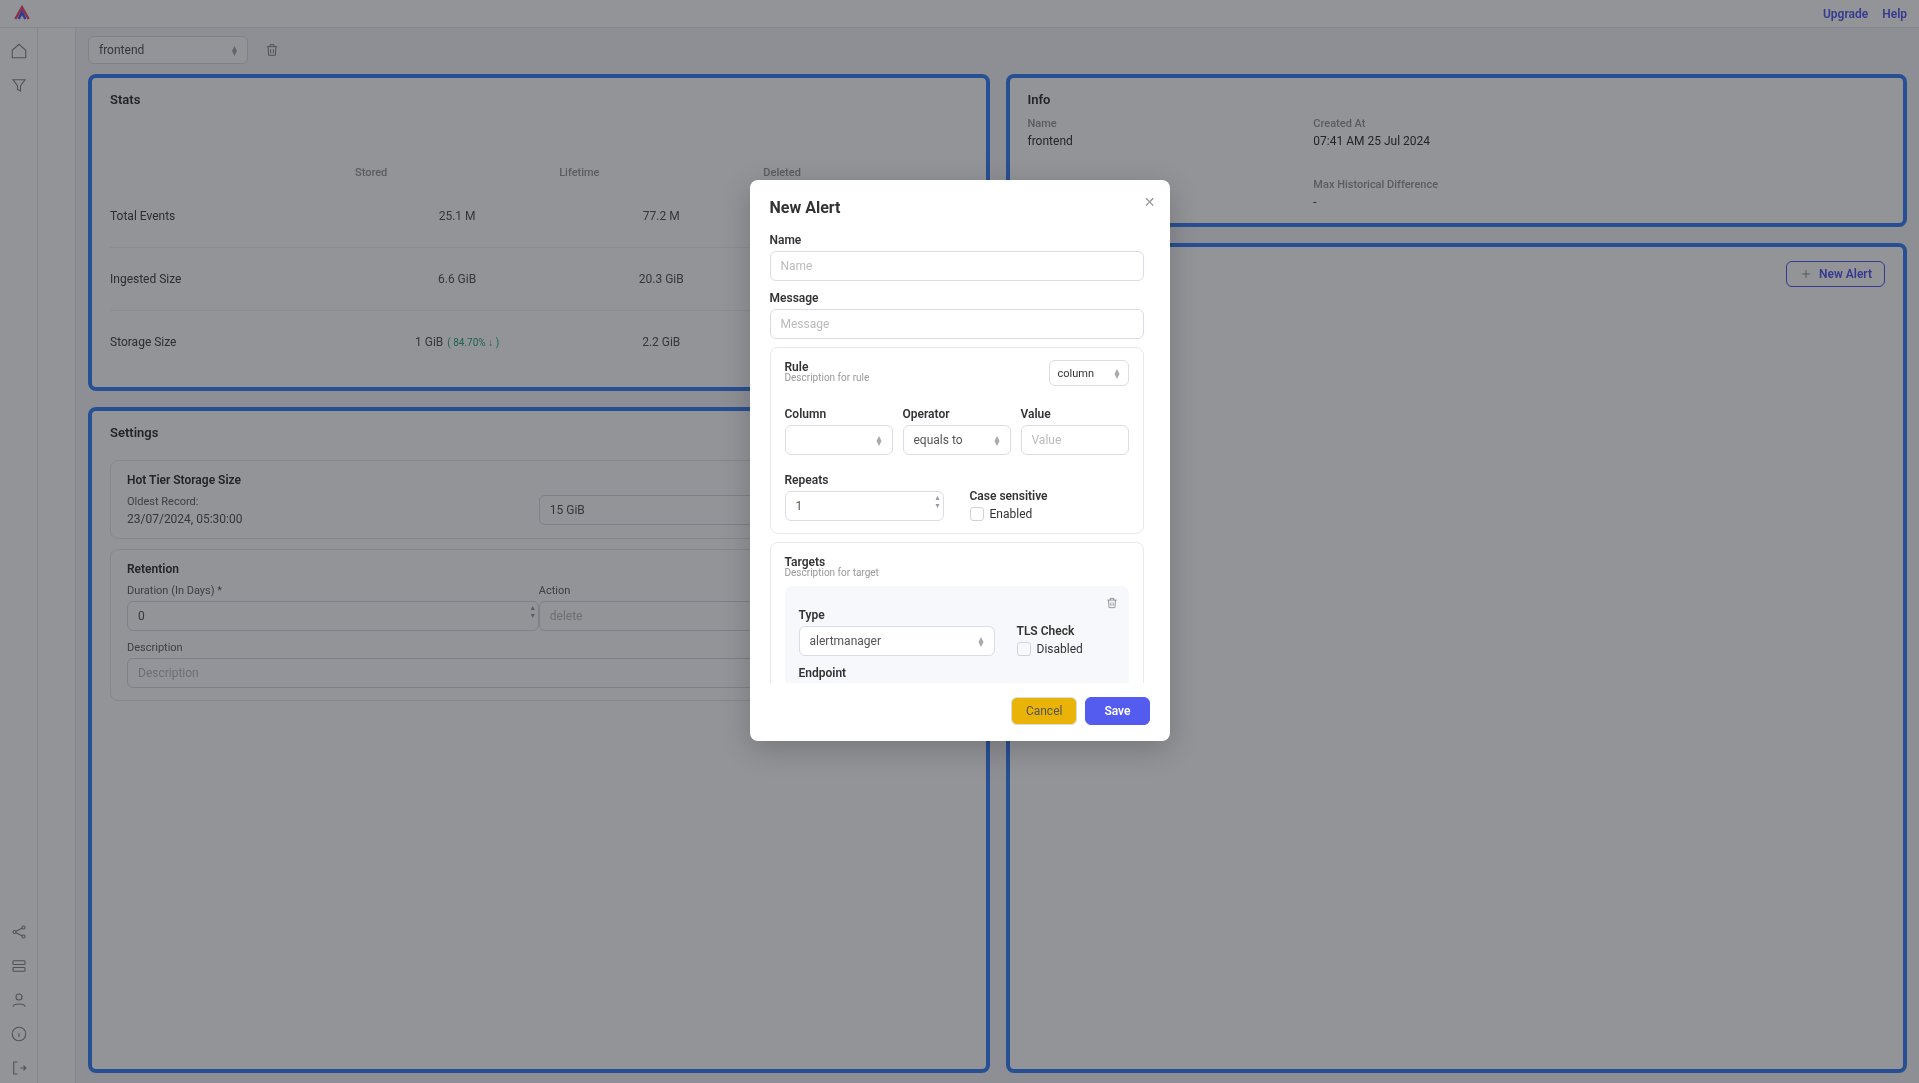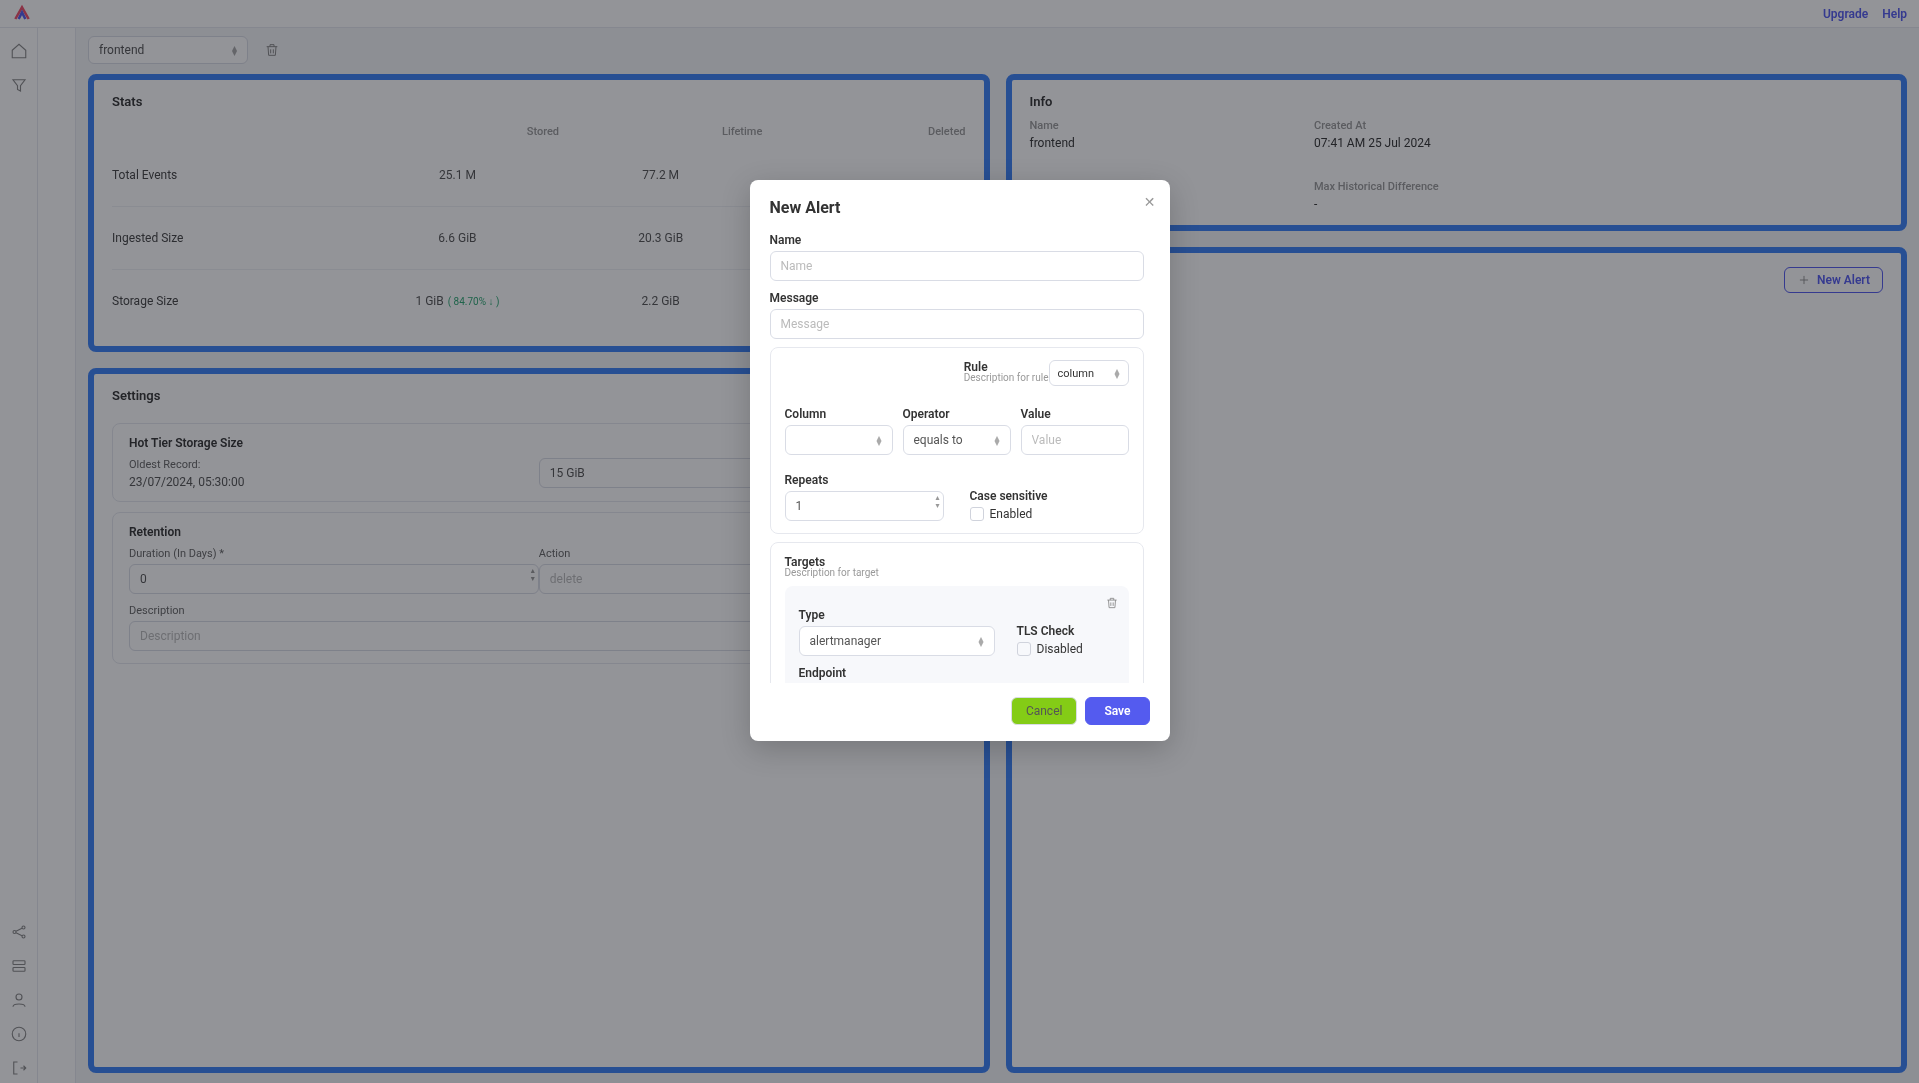--- a/index.html
+++ b/index.html
@@ -19,25 +19,25 @@
   .toolbar { display:flex; align-items:center; gap:10px; margin-bottom:10px; }
   .stream-select { width:160px; height:28px; background:#fff; border:1px solid #d9dce5; border-radius:6px; padding:0 10px; display:flex; align-items:center; justify-content:space-between; font-size:12px; color:#555; }
   .chev { font-size:10px; color:#aaa; display:flex; flex-direction:column; line-height:5px; }
   .trash-btn { width:28px; height:28px; display:flex; align-items:center; justify-content:center; cursor:pointer; }
   .trash-btn svg { width:16px; height:16px; stroke:#888; fill:none; stroke-width:1.5; }
 
   .panels { display:flex; gap:16px; height:calc(100% - 40px); }
   .col { display:flex; flex-direction:column; gap:16px; }
   .col-left { flex:1; }
   .col-right { flex:1; }
-  .card { background:#fff; border:6px solid #3b82f6; border-radius:8px; padding:14px 18px; }
+  .card { background:#fff; border:4px solid #3b82f6; border-radius:8px; padding:14px 18px; }
   .card h3 { font-size:13px; font-weight:600; color:#333; margin-bottom:10px; }
 
   .stats-header { display:grid; grid-template-columns:1.2fr 1fr 1fr 1fr; font-size:11px; color:#999; font-weight:500; padding:6px 0; }
-  .stats-header span:nth-child(n+2) { text-align:right; }
+  .stats-header span:nth-child(n+2) { text-align:left;margin-top:43px; }
   .stats-row { display:grid; grid-template-columns:1.2fr 1fr 1fr 1fr; align-items:center; padding:24px 0; border-bottom:1px solid #eef0f5; font-size:12px; }
   .stats-row:last-child { border-bottom:none; }
   .stats-row .label { font-weight:400; color:#444; }
   .stats-row .val { text-align:center; color:#555; }
   .delta { color:#2fa874; font-size:10px; margin-left:4px; }
 
   .info-grid { display:grid; grid-template-columns:repeat(3,1fr); row-gap:30px; }
   .info-item .k { font-size:11px; color:#999; font-weight:500; margin-bottom:4px; }
   .info-item .v { font-size:12px; color:#333; }
 
@@ -56,34 +56,34 @@
 
   
   .scrim { position:absolute; inset:0; background:rgba(15,17,26,0.45); display:flex; align-items:flex-start; justify-content:center; padding-top:180px; }
   .modal { width:420px; background:#fff; border-radius:8px; box-shadow:0 8px 30px rgba(0,0,0,0.2); padding:18px 20px 16px 20px; position:relative; }
   .modal h2 { font-size:16px; font-weight:700; margin-bottom:6px; }
   .close-x { position:absolute; right:14px; top:14px; cursor:pointer; font-size:14px; color:#999; }
   .mlabel { font-size:12px; font-weight:600; margin:10px 0 4px; display:block; }
   .mdesc { font-size:10px; color:#999; margin-top:-2px; margin-bottom:6px; }
   .modal-scroll { max-height:460px; overflow:auto; padding-right:6px; }
   .rule-box, .targets-box { border:1px solid #e6e8ee; border-radius:8px; padding:12px 14px; margin-top:8px; }
-  .rule-head { display:flex; justify-content:flex-end; align-items:flex-start; }
+  .rule-head { display:flex; justify-content:space-between; align-items:flex-start; }
   .rule-grid { display:grid; grid-template-columns:1fr 1fr 1fr; gap:10px; margin-top:8px; }
   .rule-grid2 { display:grid; grid-template-columns:1fr 1fr; gap:26px; margin-top:8px; align-items:end; }
   .mini-select { width:80px; height:26px; border:1px solid #d9dce5; border-radius:6px; font-size:11px; display:flex; align-items:center; justify-content:space-between; padding:0 8px; }
   .cb-row { display:flex; align-items:center; gap:6px; font-size:12px; }
   .cb { width:14px; height:14px; border:1px solid #d0d3dc; border-radius:3px; }
 
   .target-box { background:#f7f8fb; border-radius:8px; padding:12px 14px; margin-top:8px; position:relative; }
   .target-del { position:absolute; right:10px; top:10px; cursor:pointer; }
   .target-del svg, .new-alert-btn svg { width:14px; height:14px; stroke:#888; fill:none; stroke-width:1.5; }
   .row2 { display:grid; grid-template-columns:2fr 1fr; gap:22px; align-items:end; }
 
   .modal-footer { display:flex; justify-content:flex-end; gap:8px; margin-top:14px; }
-  .btn-outline { border:1px solid #d9dce5; background:#84cc16; color:#555; border-radius:6px; padding:6px 14px; font-size:12px; cursor:pointer; }
+  .btn-outline { border:1px solid #d9dce5; background:#eab308; color:#555; border-radius:6px; padding:6px 14px; font-size:12px; cursor:pointer; }
   .btn-primary { border:1px solid #545bef; background:#545bef; color:#fff; border-radius:6px; padding:6px 18px; font-size:12px; font-weight:600; cursor:pointer; }
 
   input { border:none; outline:none; background:transparent; width:100%; font-size:12px; }
   input::placeholder { color:#bbb; }
 
   ::-webkit-scrollbar { width:10px; height:10px; }
   ::-webkit-scrollbar-thumb { background:#d6d8e0; border-radius:5px; }
   ::-webkit-scrollbar-track { background:#f1f2f6; }
 </style>
 </head>

